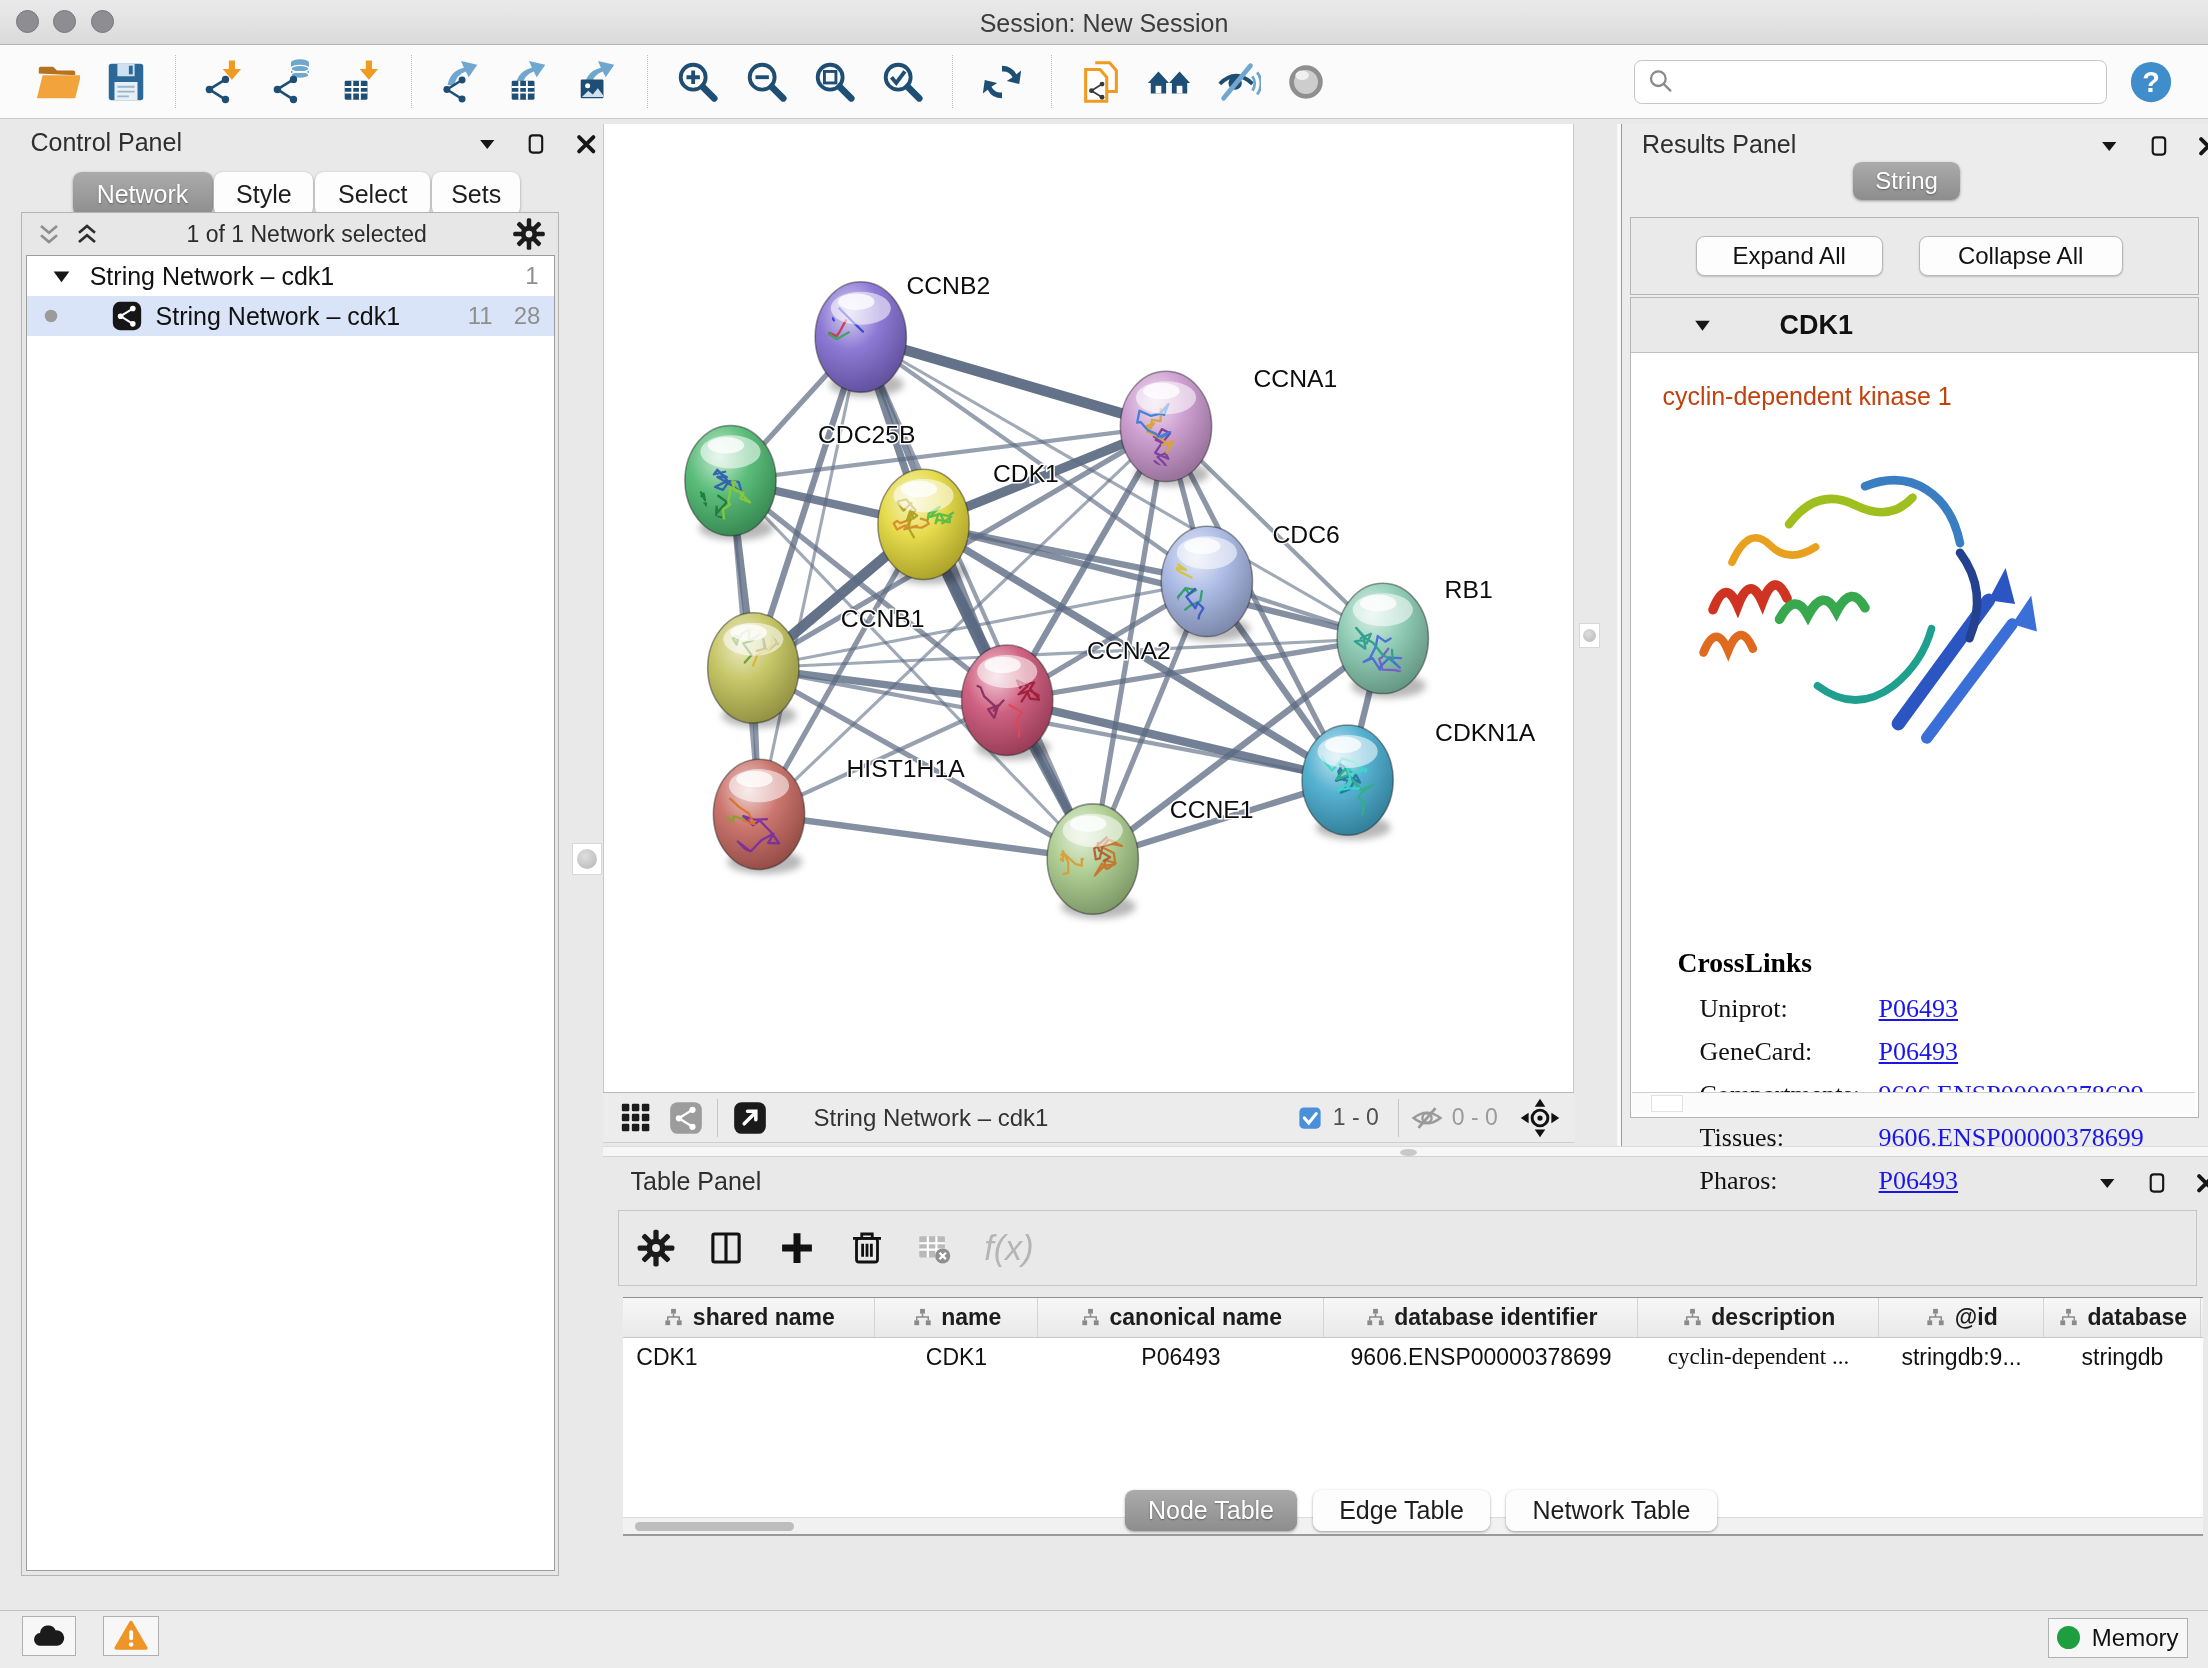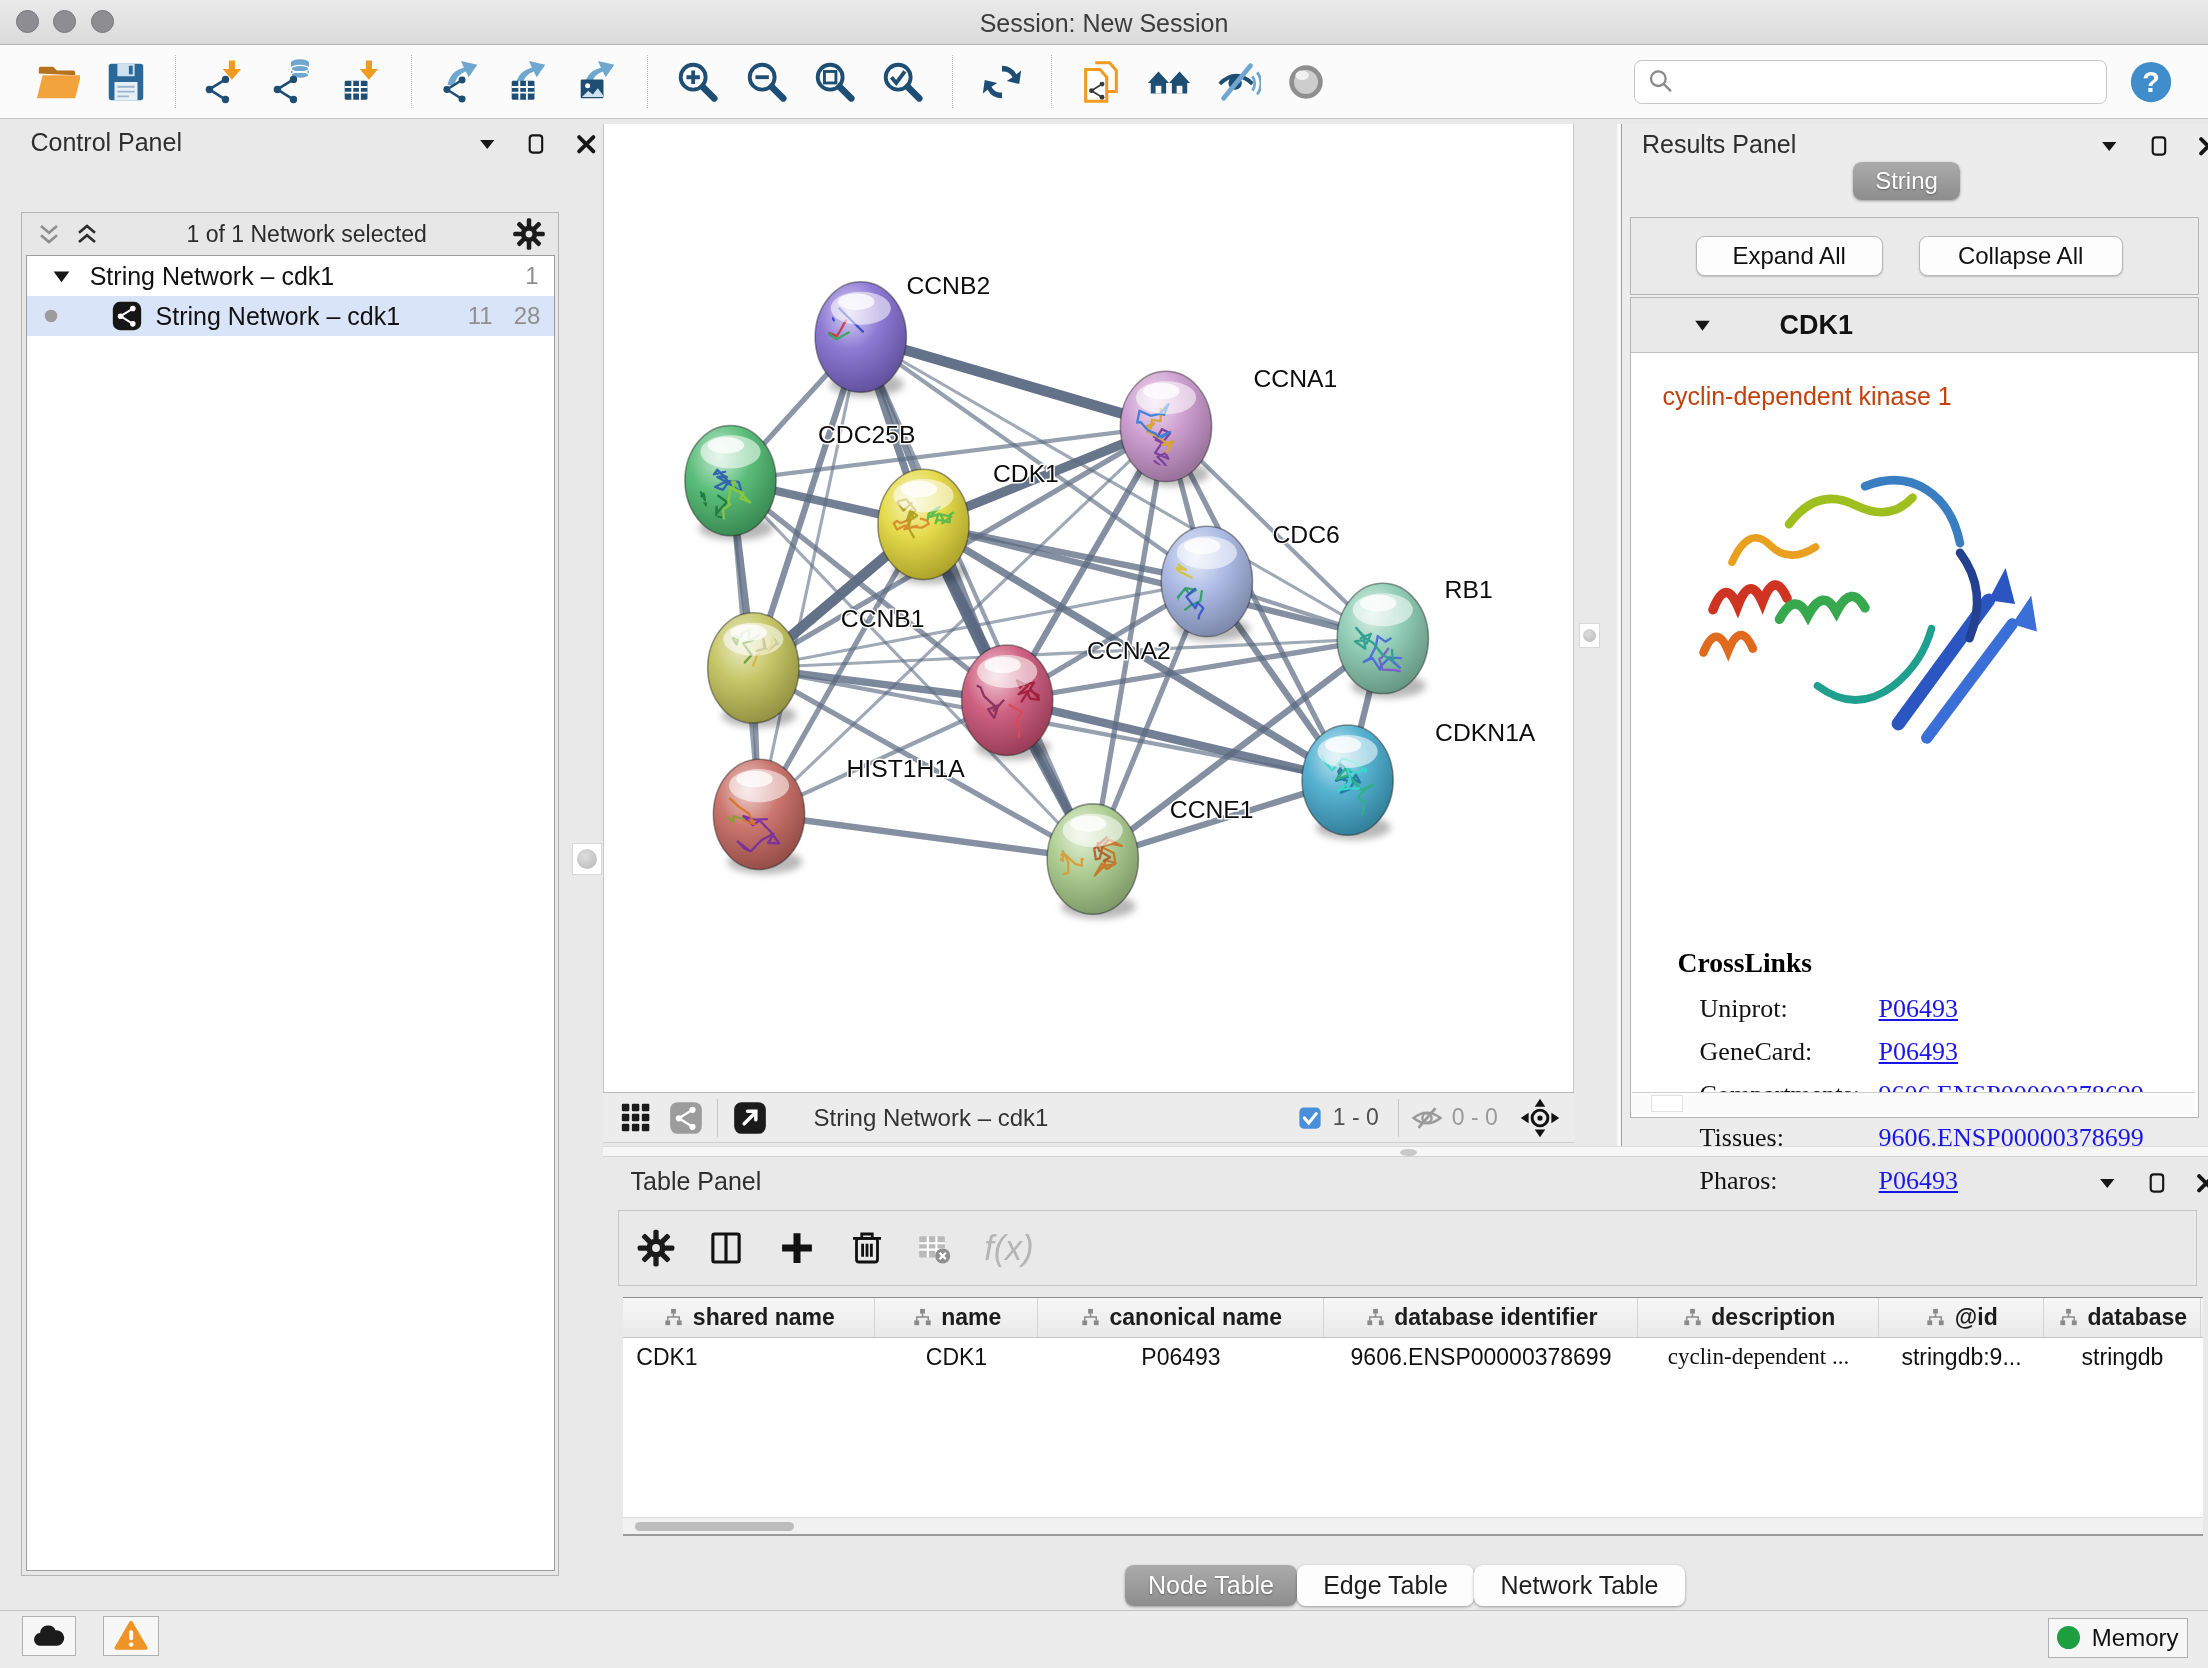--- a/index.html
+++ b/index.html
@@ -345,20 +345,26 @@
           <svg viewBox="0 0 48 48" width="28.5" height="28.5">
             <rect x="13" y="9" width="21" height="29" rx="5" fill="none" stroke="#161616" stroke-width="3.6"></rect>
           </svg>
         </span>
       <span id="cp-close">
           <svg viewBox="0 0 48 48" width="28.5" height="28.5">
             <path d="M12 12 L36 36 M36 12 L12 36" stroke="#161616" stroke-width="6.5" stroke-linecap="round"></path>
           </svg>
         </span>
     </div>
+    <div class="abs" id="control-tabs" style="left:63px;top:48px;display:flex;gap:1.9px">
+        <button class="tabbtn sel" style="width: 140px;">Network</button>
+        <button class="tabbtn" style="width: 99px;">Style</button>
+        <button class="tabbtn" style="width: 115px;">Select</button>
+        <button class="tabbtn" style="width: 88px;">Sets</button>
+      </div>
     <div class="abs ctl-box" style="left:11.4px;top:88px">
       <div class="ctl-sumrow">
         <span style="margin-left:11.4px" id="chev-down">
             <svg viewBox="0 0 48 48" width="32" height="32">
               <g stroke="#8f8f8f" stroke-width="4" fill="none">
                 <path d="M12 12 l12 10 12 -10"></path>
                 <path d="M12 26 l12 10 12 -10"></path>
               </g>
             </svg>
           </span>
@@ -1048,21 +1054,21 @@
           <div class="td" style="width: 165px;">stringdb:9...</div>
           <div class="td" style="width: 157px;">stringdb</div>
         </div>
       </div>
     <div class="tbl-blank"></div>
     <div class="hscroll">
         <div class="hthumb"></div>
       </div>
     <div class="tbl-bottom"></div>
   </div>
-  <div class="abs" id="table-tabs" style="left:1125px;top:1565px;display:flex;gap:0">
+  <div class="abs" id="table-tabs" style="left:1125px;top:1490px;display:flex;gap:16px">
       <button class="tabbtn sel" style="width: 172px; height: 41px;">Node Table</button>
       <button class="tabbtn" style="width: 177px; height: 41px;">Edge Table</button>
       <button class="tabbtn" style="width: 211px; height: 41px;">Network Table</button>
     </div>
 
   <div class="abs statusbar">
     <button class="sbtn" style="left:22px;width:54px" id="sb-cloud">
         <svg viewBox="0 0 48 48" width="36" height="36">
           <path d="M13 37 a8.5 8.5 0 0 1 -1 -17 a11 11 0 0 1 21 -3.5 a8.5 8.5 0 0 1 2 20.5z" fill="#1b1b1b"></path>
         </svg>

